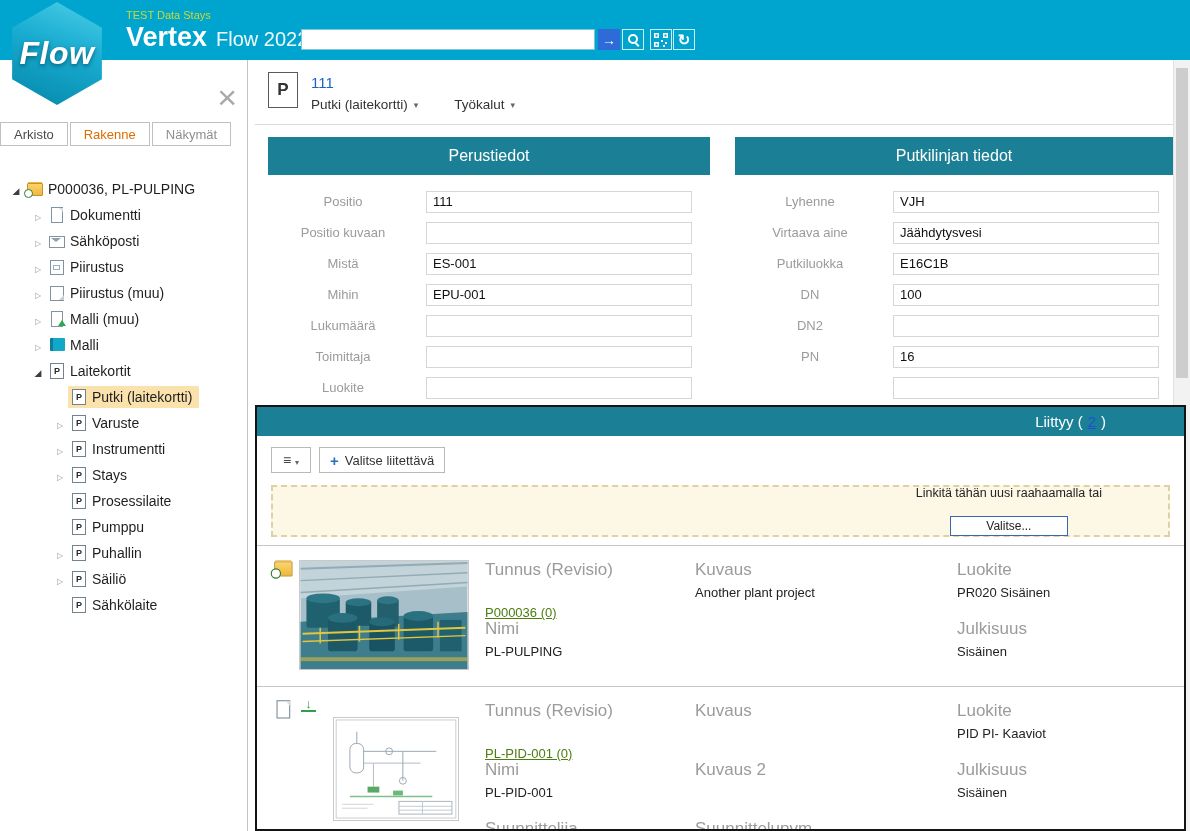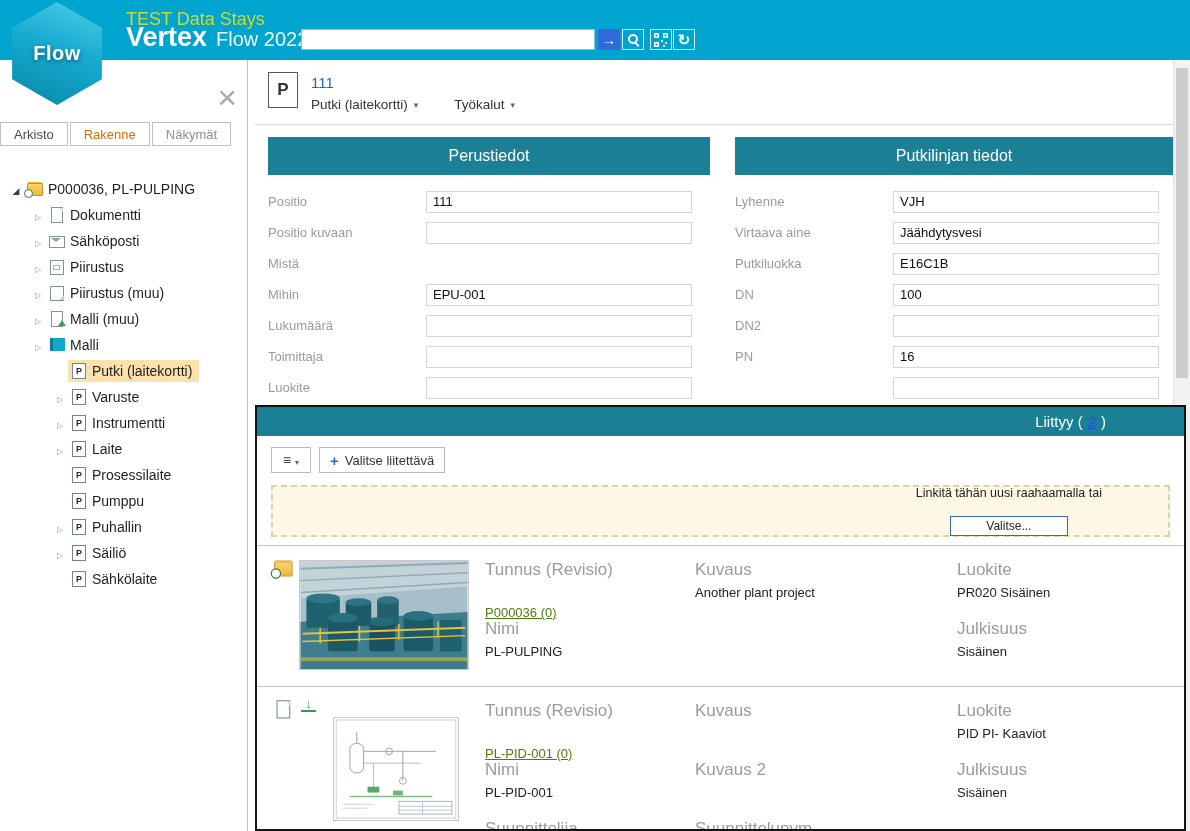--- a/index.html
+++ b/index.html
@@ -6,23 +6,23 @@
   html,body { width:1190px; height:831px; overflow:hidden; background:#fff;
     font-family:"Liberation Sans", sans-serif; }
   body { position:relative; }
 
   
   .topbar { position:absolute; left:0; top:0; width:1190px; height:60px; background:#00a5cf; }
   .logo { position:absolute; left:6px; top:2px; width:102px; height:103px; z-index:50;
     clip-path:polygon(50% 0%,94% 25%,94% 75%,50% 100%,6% 75%,6% 25%);
     background:linear-gradient(200deg,#4ed0ea 0%,#18abd0 45%,#0487a8 100%);
     display:flex; align-items:center; justify-content:center; }
-  .logo-text { color:#fff; font-weight:700; font-size:20px; letter-spacing:.5px;
-    text-shadow:0 2px 4px rgba(0,45,65,.55); }
-  .env-label { position:absolute; left:126px; top:9px; color:#ccd92e; font-size:18px; }
+  .logo-text { color:#fff; font-weight:700; font-size:32px; letter-spacing:.5px;
+    text-shadow:0 2px 4px rgba(0,45,65,.55);font-style:italic; }
+  .env-label { position:absolute; left:126px; top:9px; color:#ccd92e; font-size:11px; }
   .brand { position:absolute; left:126px; top:22px; display:flex; align-items:baseline; gap:9px; color:#fff; }
   .brand-name { font-size:27px; font-weight:700; }
   .brand-product { font-size:20px; font-weight:300; opacity:.95; }
   .search-input { position:absolute; left:301px; top:29px; width:294px; height:21px;
     border:1px solid #7fc6da; background:#fff; font-size:13px; padding:0 6px; font-family:inherit; }
   .tb-btn { position:absolute; top:29px; width:22px; height:21px; display:flex;
     align-items:center; justify-content:center; cursor:pointer; }
   .btn-go { left:598px; background:#2f6bd8; color:#fff; }
   .btn-go::before { content:"→"; font-size:14px; }
   .btn-search { left:622px; border:1px solid #cfeef6; }
@@ -100,21 +100,21 @@
   .caret::after { content:"▾"; font-size:9px; color:#666; margin-left:6px; }
   .divider { position:absolute; left:6px; right:0; top:64px; border-top:1px solid #d9d9d9; }
 
   .panel { position:absolute; top:77px; }
   .panel.p1 { left:19px; width:442px; }
   .panel.p2 { left:486px; width:438px; }
   .panel-header { height:38px; background:#1b8096; color:#fff; font-size:16px; display:flex;
     align-items:center; justify-content:center; }
   .panel-rows { padding-top:11px; }
   .frow { height:31px; display:flex; align-items:center; }
-  .flabel { width:158px; flex:none; text-align:left; color:#9b9b9b; font-size:13px;
+  .flabel { width:158px; flex:none; text-align:center; color:#9b9b9b; font-size:13px;
     padding-right:8px; white-space:nowrap; }
   .finput { width:266px; height:22px; border:1px solid #d6d6d6; background:#fff; font-size:13px;
     padding:0 6px; color:#111; font-family:inherit; }
 
   
   .scrollbar { position:absolute; right:0; top:60px; width:17px; bottom:0; background:#f2f2f2;
     border-left:1px solid #e2e2e2; z-index:10; cursor:pointer; }
   .scroll-thumb { position:absolute; left:2px; right:2px; top:8px; height:310px; background:#cdcdcd; }
 
   
@@ -242,20 +242,27 @@
       <span class="t-label">Malli (muu)</span>
     </span>
   </div>
       <div class="t-row lvl1">
     <span class="t-arrow collapsed"></span>
     <span class="t-hl">
       <span class="ti ti-model"></span>
       <span class="t-label">Malli</span>
     </span>
   </div>
+      <div class="t-row lvl1">
+    <span class="t-arrow expanded"></span>
+    <span class="t-hl">
+      <span class="ti ti-card"></span>
+      <span class="t-label">Laitekortit</span>
+    </span>
+  </div>
       <div class="t-row lvl2 selected">
     <span class="t-arrow"></span>
     <span class="t-hl">
       <span class="ti ti-card"></span>
       <span class="t-label">Putki (laitekortti)</span>
     </span>
   </div>
       <div class="t-row lvl2">
     <span class="t-arrow collapsed"></span>
     <span class="t-hl">
@@ -267,21 +274,21 @@
     <span class="t-arrow collapsed"></span>
     <span class="t-hl">
       <span class="ti ti-card"></span>
       <span class="t-label">Instrumentti</span>
     </span>
   </div>
       <div class="t-row lvl2">
     <span class="t-arrow collapsed"></span>
     <span class="t-hl">
       <span class="ti ti-card"></span>
-      <span class="t-label">Laite</span>
+      <span class="t-label">Stays</span>
     </span>
   </div>
       <div class="t-row lvl2">
     <span class="t-arrow"></span>
     <span class="t-hl">
       <span class="ti ti-card"></span>
       <span class="t-label">Prosessilaite</span>
     </span>
   </div>
       <div class="t-row lvl2">
@@ -330,20 +337,21 @@
         <div class="frow">
     <div class="flabel">Positio</div>
     <input class="finput" value="111" style="">
   </div>
         <div class="frow">
     <div class="flabel">Positio kuvaan</div>
     <input class="finput" style="">
   </div>
         <div class="frow">
     <div class="flabel">Mistä</div>
+    <input class="finput" value="ES-001" style="">
   </div>
         <div class="frow">
     <div class="flabel">Mihin</div>
     <input class="finput" value="EPU-001" style="">
   </div>
         <div class="frow">
     <div class="flabel">Lukumäärä</div>
     <input class="finput" style="">
   </div>
         <div class="frow">

